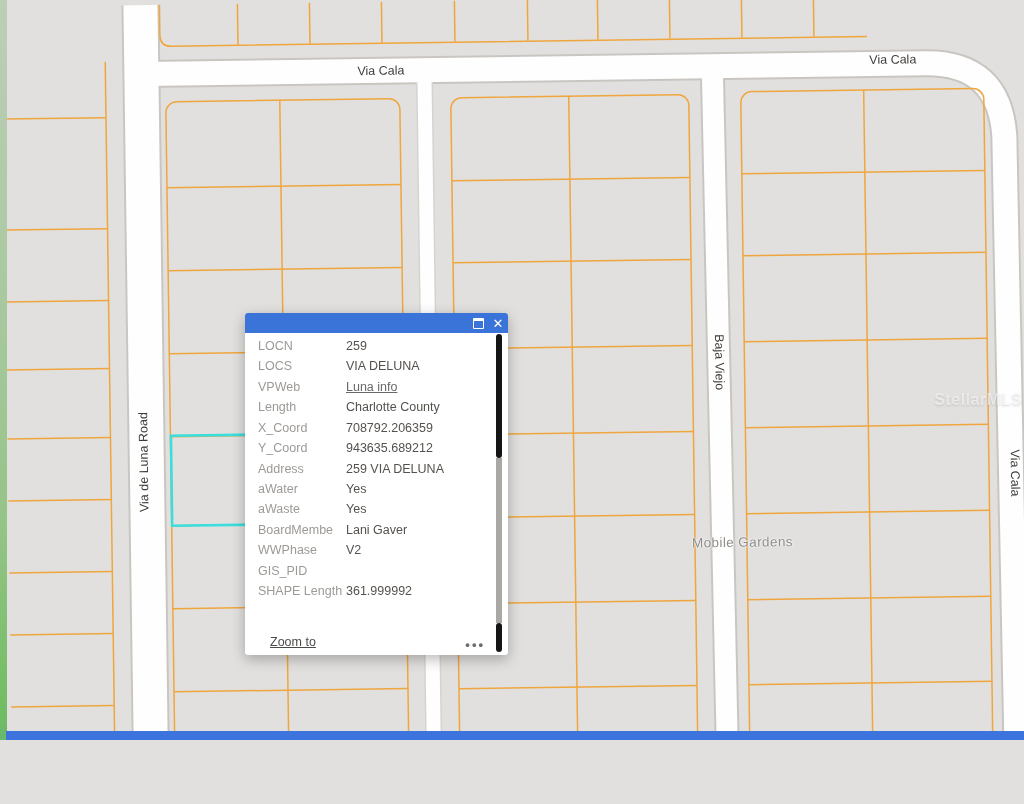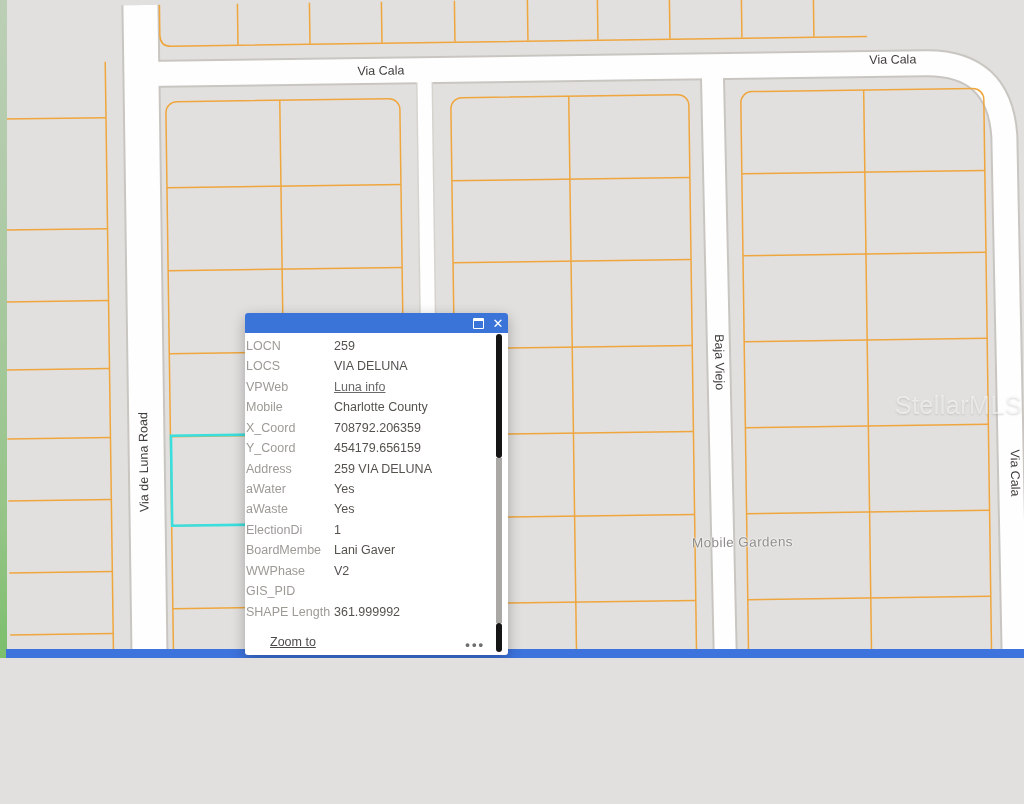--- a/index.html
+++ b/index.html
@@ -1,50 +1,50 @@
 <!DOCTYPE html>
 <html><head>
 <meta charset="utf-8">
 <style>
   html,body{margin:0;padding:0;background:#e2e0de;}
-  #screen{position:relative;width:1024px;height:658px;overflow:hidden;
+  #screen{position:relative;width:1024px;height:740px;overflow:hidden;
     font-family:"Liberation Sans","DejaVu Sans",sans-serif;background:#e2e0de;}
   
   #map-rot{position:absolute;left:0;top:0;width:1024px;height:804px;
     transform:rotate(-0.8deg);transform-origin:512px 402px;}
   #map-svg{position:absolute;left:0;top:0;}
   
   .roadlabel{position:absolute;font-size:12.5px;color:#3e3c39;white-space:nowrap;
     text-shadow:0 0 2px #fff,0 0 2px #fff,1px 1px 1px #fff,-1px -1px 1px #fff;}
   .vert-up{transform:translate(-50%,-50%) rotate(-90deg);}
   .vert-down{transform:translate(-50%,-50%) rotate(90deg);}
   .placelabel{position:absolute;font-size:13.5px;color:#8f8d8a;letter-spacing:.4px;
     text-shadow:0 0 2px #fff,0 0 2px #fff;}
   
   #greenstrip{position:absolute;left:0;top:0;width:7px;height:804px;
     background:linear-gradient(180deg,#bccfb6 0%,#aac9a2 35%,#95c487 65%,#72bd63 88%,#5db379 96%,#3fa4a0 100%);}
   #bottombar{position:absolute;left:6px;bottom:0;width:1018px;height:9px;}
-  #watermark{position:absolute;top:391px;right:2px;font-size:25px;font-weight:400;
+  #watermark{position:absolute;top:391px;right:2px;font-size:16px;font-weight:700;
     letter-spacing:.5px;color:rgba(255,255,255,.55);
     text-shadow:0 1px 2px rgba(110,110,110,.25);}
   
   #popup{position:absolute;left:245px;top:313px;width:263px;height:342px;
     background:#fff;border-radius:3px;box-shadow:0 4px 14px rgba(0,0,0,.28);}
   #popup-pointer{position:absolute;left:-13px;top:469px;width:0;height:0;
     border-top:12px solid transparent;border-bottom:12px solid transparent;
     border-right:13px solid #fff;filter:drop-shadow(-2px 1px 2px rgba(0,0,0,.15));}
   #popup-titlebar{position:absolute;left:0;top:0;right:0;height:20px;
     border-radius:3px 3px 0 0;display:flex;align-items:center;justify-content:flex-end;}
   .tb-btn{width:20px;height:20px;display:flex;align-items:center;justify-content:center;cursor:pointer;}
   .max-glyph{width:9px;height:7px;border:1.5px solid #fff;border-top-width:3px;border-radius:1px;}
   .close-glyph{color:#fff;font-size:13px;font-weight:bold;line-height:1;}
   #popup-body{position:absolute;left:0;top:20px;right:0;bottom:24px;overflow:hidden;}
   #rows{margin-top:-17.6px;}
   .row{height:20.43px;display:flex;align-items:center;font-size:12.5px;white-space:nowrap;}
-  .row .lbl{width:88px;flex:0 0 88px;margin-left:1px;color:#9d9a96;overflow:visible;}
+  .row .lbl{width:88px;flex:0 0 88px;margin-left:13px;color:#9d9a96;overflow:visible;}
   .row .val{color:#55524e;}
   .row .val.link{color:#696969;text-decoration:underline;cursor:pointer;}
   #popup-footer{position:absolute;left:0;bottom:0;right:0;height:24px;}
   #zoomto{position:absolute;left:13px;bottom:6px;font-size:12.5px;color:#4d4b49;
     text-decoration:underline;cursor:pointer;margin-left:12px;}
   #more-opts{position:absolute;right:23px;bottom:3px;font-size:13px;font-weight:bold;
     letter-spacing:2px;color:#6e6e6e;cursor:pointer;}
   #scrollbar{position:absolute;right:6px;top:21px;width:6px;height:318px;}
   .sb-seg{position:absolute;left:0;width:6px;border-radius:3px;}
   #sb-top{top:0;height:124px;background:#151515;}
@@ -174,54 +174,50 @@
             <span class="lbl">LOCS</span>
             <span class="val">VIA DELUNA</span>
           </div>
 
           <div class="row">
             <span class="lbl">VPWeb</span>
             <span class="val link">Luna info</span>
           </div>
 
           <div class="row">
-            <span class="lbl">Mobile</span>
+            <span class="lbl">Length</span>
             <span class="val">Charlotte County</span>
           </div>
 
           <div class="row">
             <span class="lbl">X_Coord</span>
             <span class="val">708792.206359</span>
           </div>
 
           <div class="row">
             <span class="lbl">Y_Coord</span>
-            <span class="val">454179.656159</span>
+            <span class="val">943635.689212</span>
           </div>
 
 
           <div class="row">
             <span class="lbl">Address</span>
             <span class="val">259 VIA DELUNA</span>
           </div>
 
           <div class="row">
             <span class="lbl">aWater</span>
             <span class="val">Yes</span>
           </div>
 
           <div class="row">
             <span class="lbl">aWaste</span>
             <span class="val">Yes</span>
           </div>
 
-          <div class="row">
-            <span class="lbl">ElectionDi</span>
-            <span class="val">1</span>
-          </div>
 
           <div class="row">
             <span class="lbl">BoardMembe</span>
             <span class="val">Lani Gaver</span>
           </div>
 
           <div class="row">
             <span class="lbl">WWPhase</span>
             <span class="val">V2</span>
           </div>

